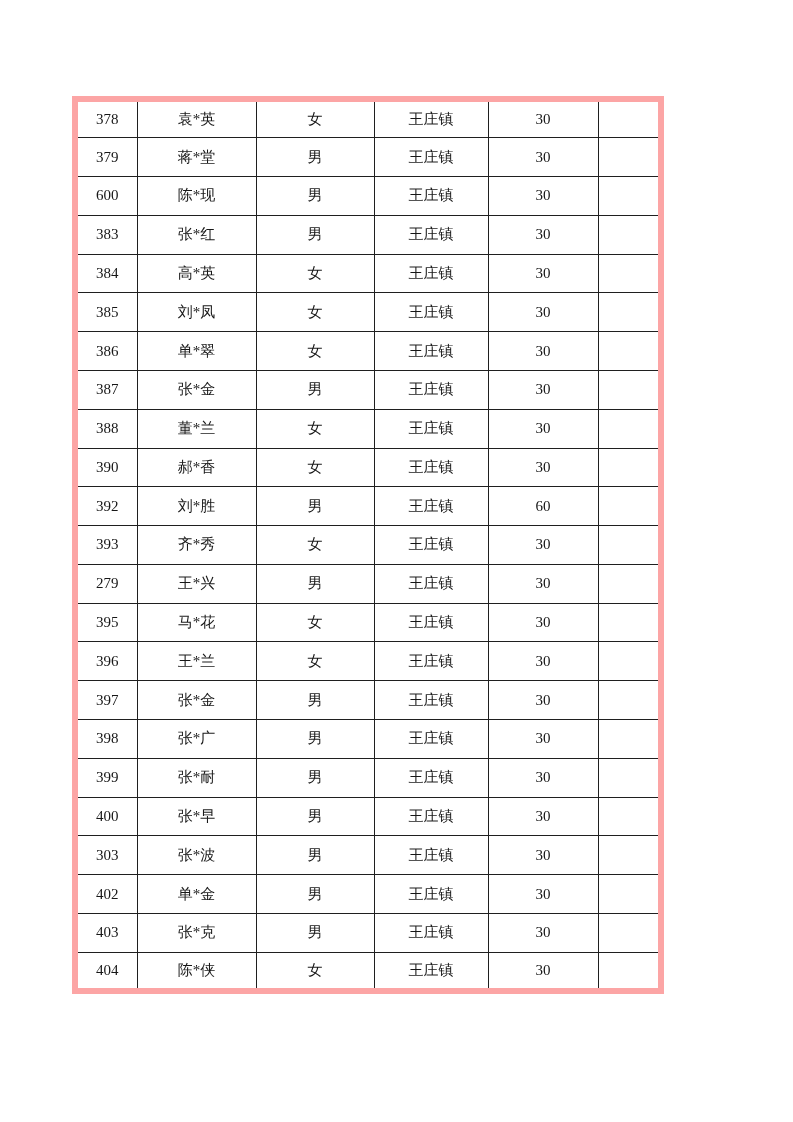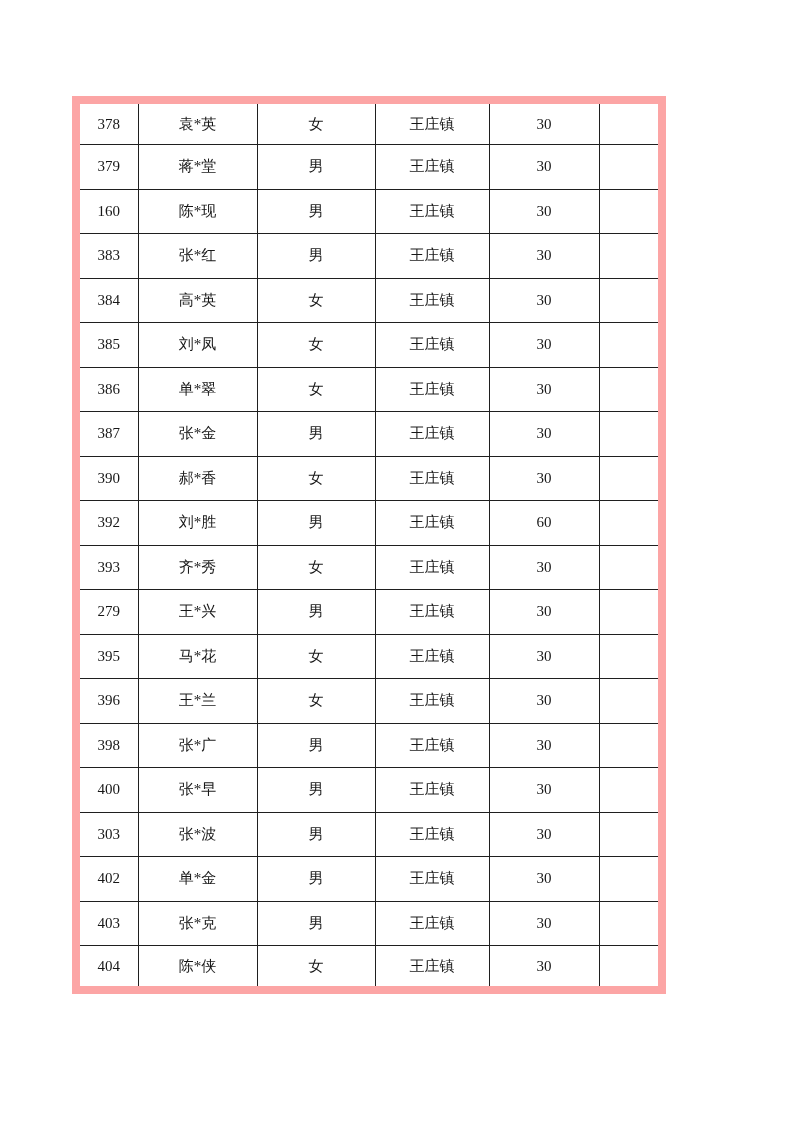--- a/index.html
+++ b/index.html
@@ -15,21 +15,21 @@
     overflow: hidden;
   }
   table.roster {
     position: absolute;
     left: 72px;
     top: 96px;
     width: 586px;
     height: 898px;
     border-collapse: collapse;
     table-layout: fixed;
-    border: 8px solid #fca5a5;
+    border: 6px solid #fca5a5;
   }
   table.roster td {
     border: 1px solid #1f1f1f;
     text-align: center;
     vertical-align: middle;
     padding: 0;
     font-family: "Liberation Serif", "DejaVu Serif", serif;
     font-size: 15px;
     color: #171717;
     line-height: 1;
@@ -64,21 +64,21 @@
   </tr>
         <tr>
     <td>379</td>
     <td>蒋*堂</td>
     <td>男</td>
     <td>王庄镇</td>
     <td>30</td>
     <td></td>
   </tr>
         <tr>
-    <td>160</td>
+    <td>600</td>
     <td>陈*现</td>
     <td>男</td>
     <td>王庄镇</td>
     <td>30</td>
     <td></td>
   </tr>
         <tr>
     <td>383</td>
     <td>张*红</td>
     <td>男</td>
@@ -112,20 +112,28 @@
   </tr>
         <tr>
     <td>387</td>
     <td>张*金</td>
     <td>男</td>
     <td>王庄镇</td>
     <td>30</td>
     <td></td>
   </tr>
         <tr>
+    <td>388</td>
+    <td>董*兰</td>
+    <td>女</td>
+    <td>王庄镇</td>
+    <td>30</td>
+    <td></td>
+  </tr>
+        <tr>
     <td>390</td>
     <td>郝*香</td>
     <td>女</td>
     <td>王庄镇</td>
     <td>30</td>
     <td></td>
   </tr>
         <tr>
     <td>392</td>
     <td>刘*胜</td>
@@ -160,22 +168,38 @@
   </tr>
         <tr>
     <td>396</td>
     <td>王*兰</td>
     <td>女</td>
     <td>王庄镇</td>
     <td>30</td>
     <td></td>
   </tr>
         <tr>
+    <td>397</td>
+    <td>张*金</td>
+    <td>男</td>
+    <td>王庄镇</td>
+    <td>30</td>
+    <td></td>
+  </tr>
+        <tr>
     <td>398</td>
     <td>张*广</td>
+    <td>男</td>
+    <td>王庄镇</td>
+    <td>30</td>
+    <td></td>
+  </tr>
+        <tr>
+    <td>399</td>
+    <td>张*耐</td>
     <td>男</td>
     <td>王庄镇</td>
     <td>30</td>
     <td></td>
   </tr>
         <tr>
     <td>400</td>
     <td>张*早</td>
     <td>男</td>
     <td>王庄镇</td>

